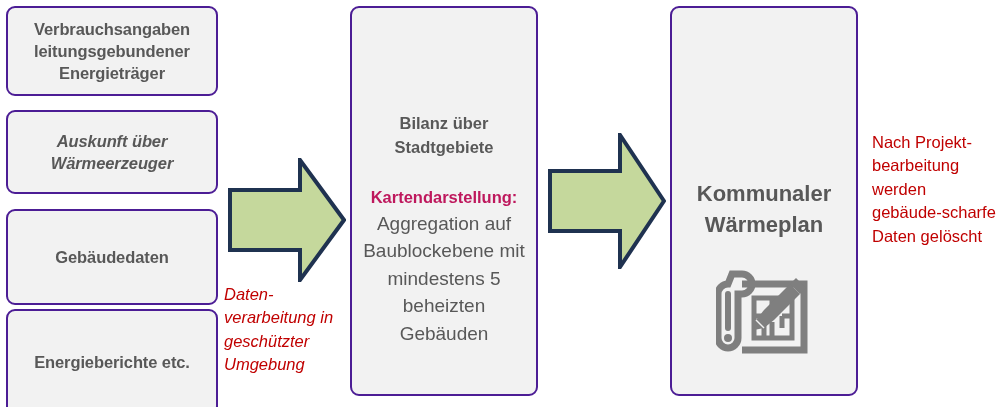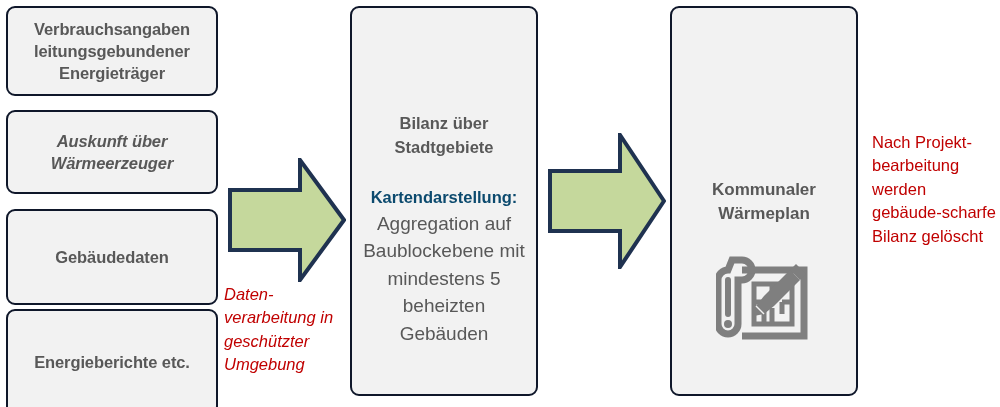--- a/index.html
+++ b/index.html
@@ -20,21 +20,21 @@
     width: 1000px;
     height: 407px;
     background: #ffffff;
   }
 
   
   .node-box {
     position: absolute;
     box-sizing: border-box;
     background: #F2F2F2;
-    border: 2px solid #0f172a;
+    border: 2px solid #4c1d95;
     border-radius: 9px;
     display: flex;
     flex-direction: column;
     align-items: center;
     justify-content: center;
     text-align: center;
     color: #585858;
   }
 
   .input-box {
@@ -71,42 +71,42 @@
   #box-bilanz .heading {
     font-size: 16.5px;
     font-weight: bold;
     line-height: 1.45;
     color: #585858;
   }
   #box-bilanz .sub-heading {
     font-size: 16.5px;
     font-weight: bold;
     line-height: 1.45;
-    color: #0c4a6e;
+    color: #be185d;
     margin-top: 26px;
   }
   #box-bilanz .body-text {
     font-size: 19px;
     font-weight: normal;
     line-height: 1.45;
     color: #585858;
   }
 
   
   #box-waermeplan {
     left: 670px;
     top: 6px;
     width: 188px;
     height: 390px;
     padding: 0 8px;
     justify-content: flex-start;
   }
   #box-waermeplan .wp-title {
     margin-top: 170px;
-    font-size: 17px;
+    font-size: 22px;
     font-weight: bold;
     line-height: 1.42;
     color: #585858;
   }
   #box-waermeplan .wp-icon {
     margin-top: 30px;
     width: 96px;
     height: 84px;
   }
 
@@ -196,15 +196,15 @@
       <path d="M48 46 V68" stroke="#7F7F7F" stroke-width="5"></path>
       <path d="M66 46 V58" stroke="#7F7F7F" stroke-width="5"></path>
 
       <polygon points="40,50 48,40 74,14 84,24 58,50 48,58" fill="#7F7F7F"></polygon>
       <polygon points="74,14 80,8 90,18 84,24" fill="#7F7F7F"></polygon>
       <polygon points="40,50 48,58 38,60" fill="#7F7F7F"></polygon>
       <path d="M40 50 L48 58" stroke="#F2F2F2" stroke-width="1.5"></path>
     </svg>
   </div>
 
-  <div class="annotation" id="note-geloescht">Nach Projekt-bearbeitung werden gebäude-scharfe Bilanz gelöscht</div>
+  <div class="annotation" id="note-geloescht">Nach Projekt-bearbeitung werden gebäude-scharfe Daten gelöscht</div>
 
 </div>
 
 </body></html>

